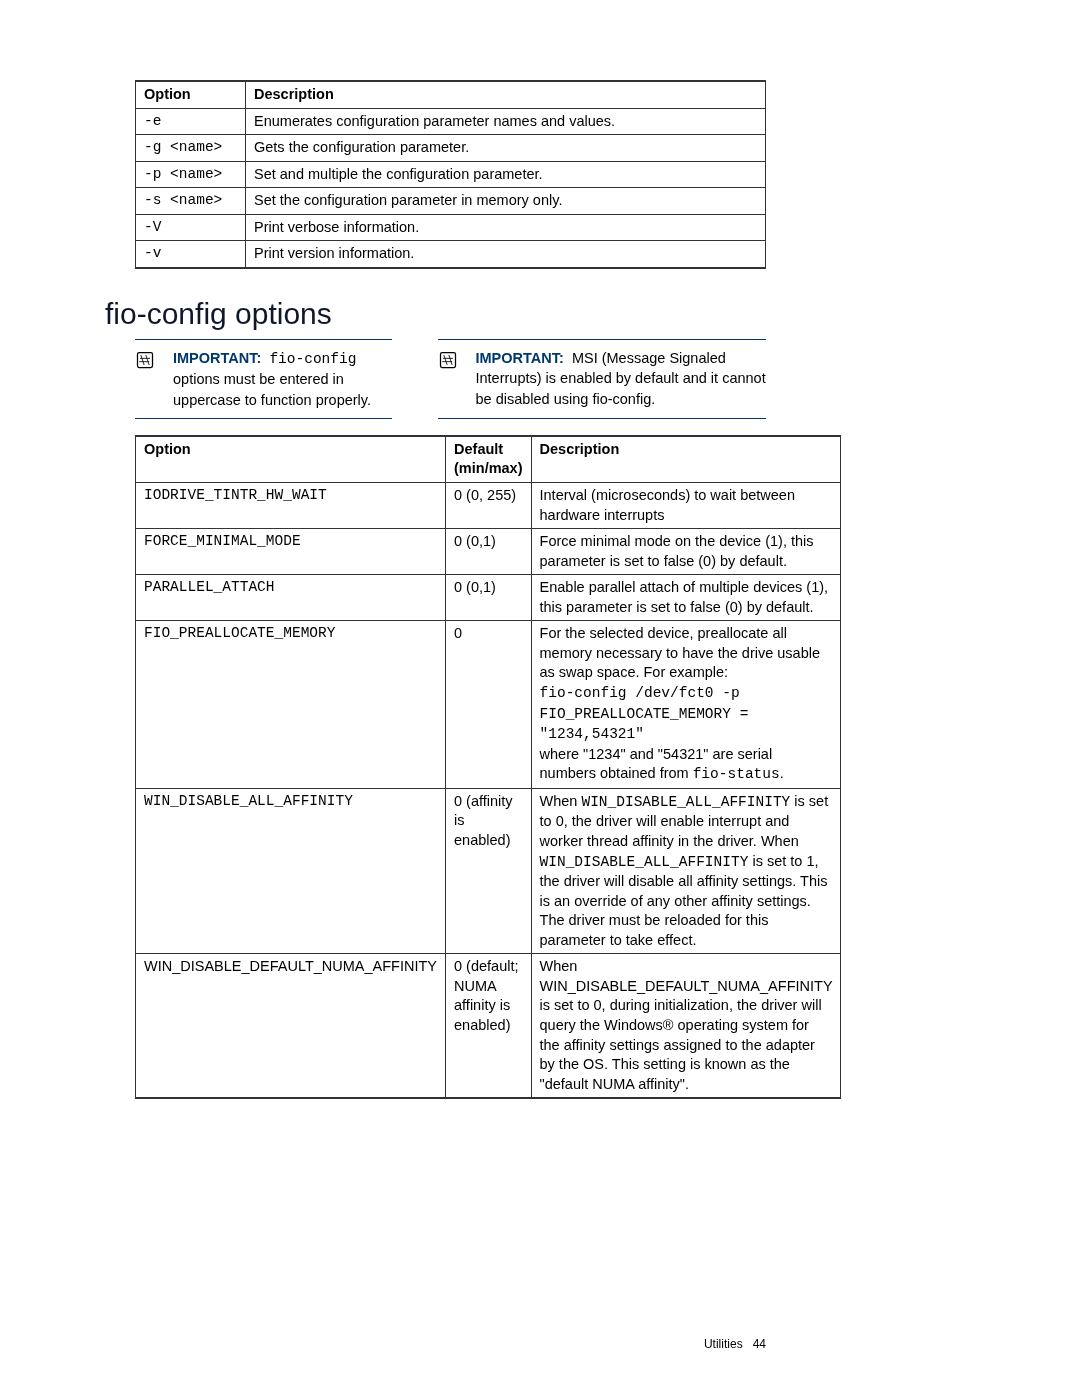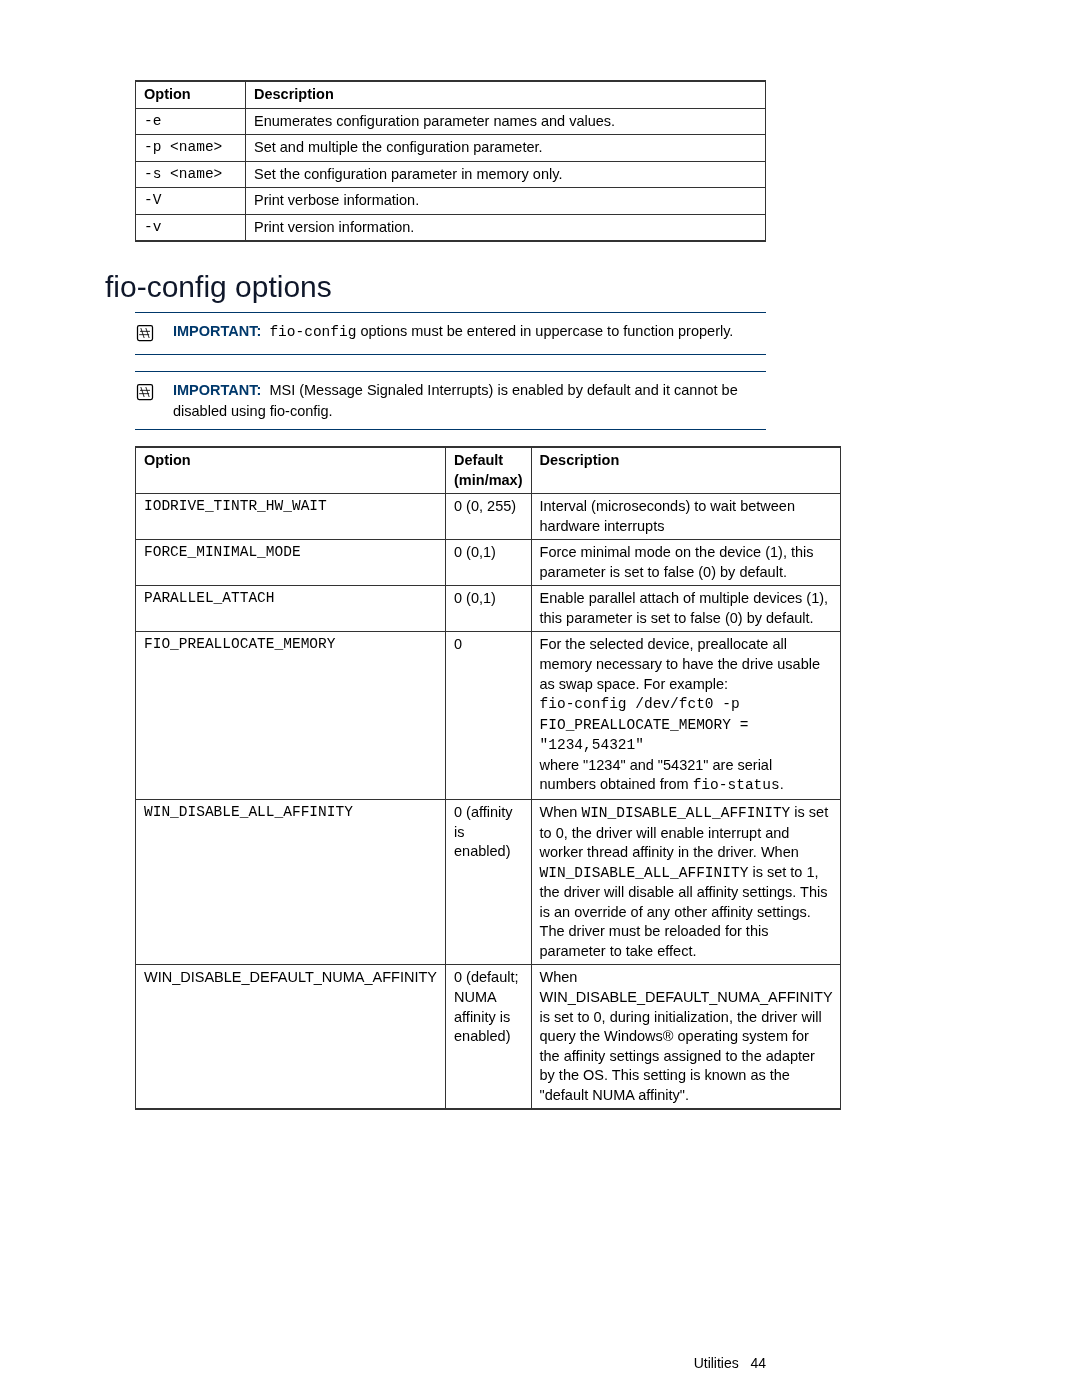--- a/index.html
+++ b/index.html
@@ -60,45 +60,49 @@
   }
   .note-icon {
     flex: 0 0 20px;
     margin-top: 2px;
   }
   .note-icon svg { width: 20px; height: 20px; }
   .note-text { flex: 1; line-height: 1.4; }
   .imp { font-weight: bold; color: #00386b; }
   .notes-wrap {
     display: flex;
-    flex-direction: column;
+    flex-direction: row;
     gap: 16px;
     margin-bottom: 16px;
   }
   .footer {
     position: absolute;
-    bottom: 26px;
+    bottom: 46px;
     right: 105px;
-    font-size: 14px;
+    font-size: 12px;
   }
 </style>
 </head>
 <body>
 
 <div class="page">
 
   <table class="opt">
     <tbody>
         <tr>
       <th style="width:110px">Option</th>
       <th>Description</th>
     </tr>
     <tr>
       <td class="mono">-e</td>
       <td>Enumerates configuration parameter names and values.</td>
+    </tr>
+    <tr>
+      <td class="mono">-g &lt;name&gt;</td>
+      <td>Gets the configuration parameter.</td>
     </tr>
     <tr>
       <td class="mono">-p &lt;name&gt;</td>
       <td>Set and multiple the configuration parameter.</td>
     </tr>
     <tr>
       <td class="mono">-s &lt;name&gt;</td>
       <td>Set the configuration parameter in memory only.</td>
     </tr>
     <tr>

